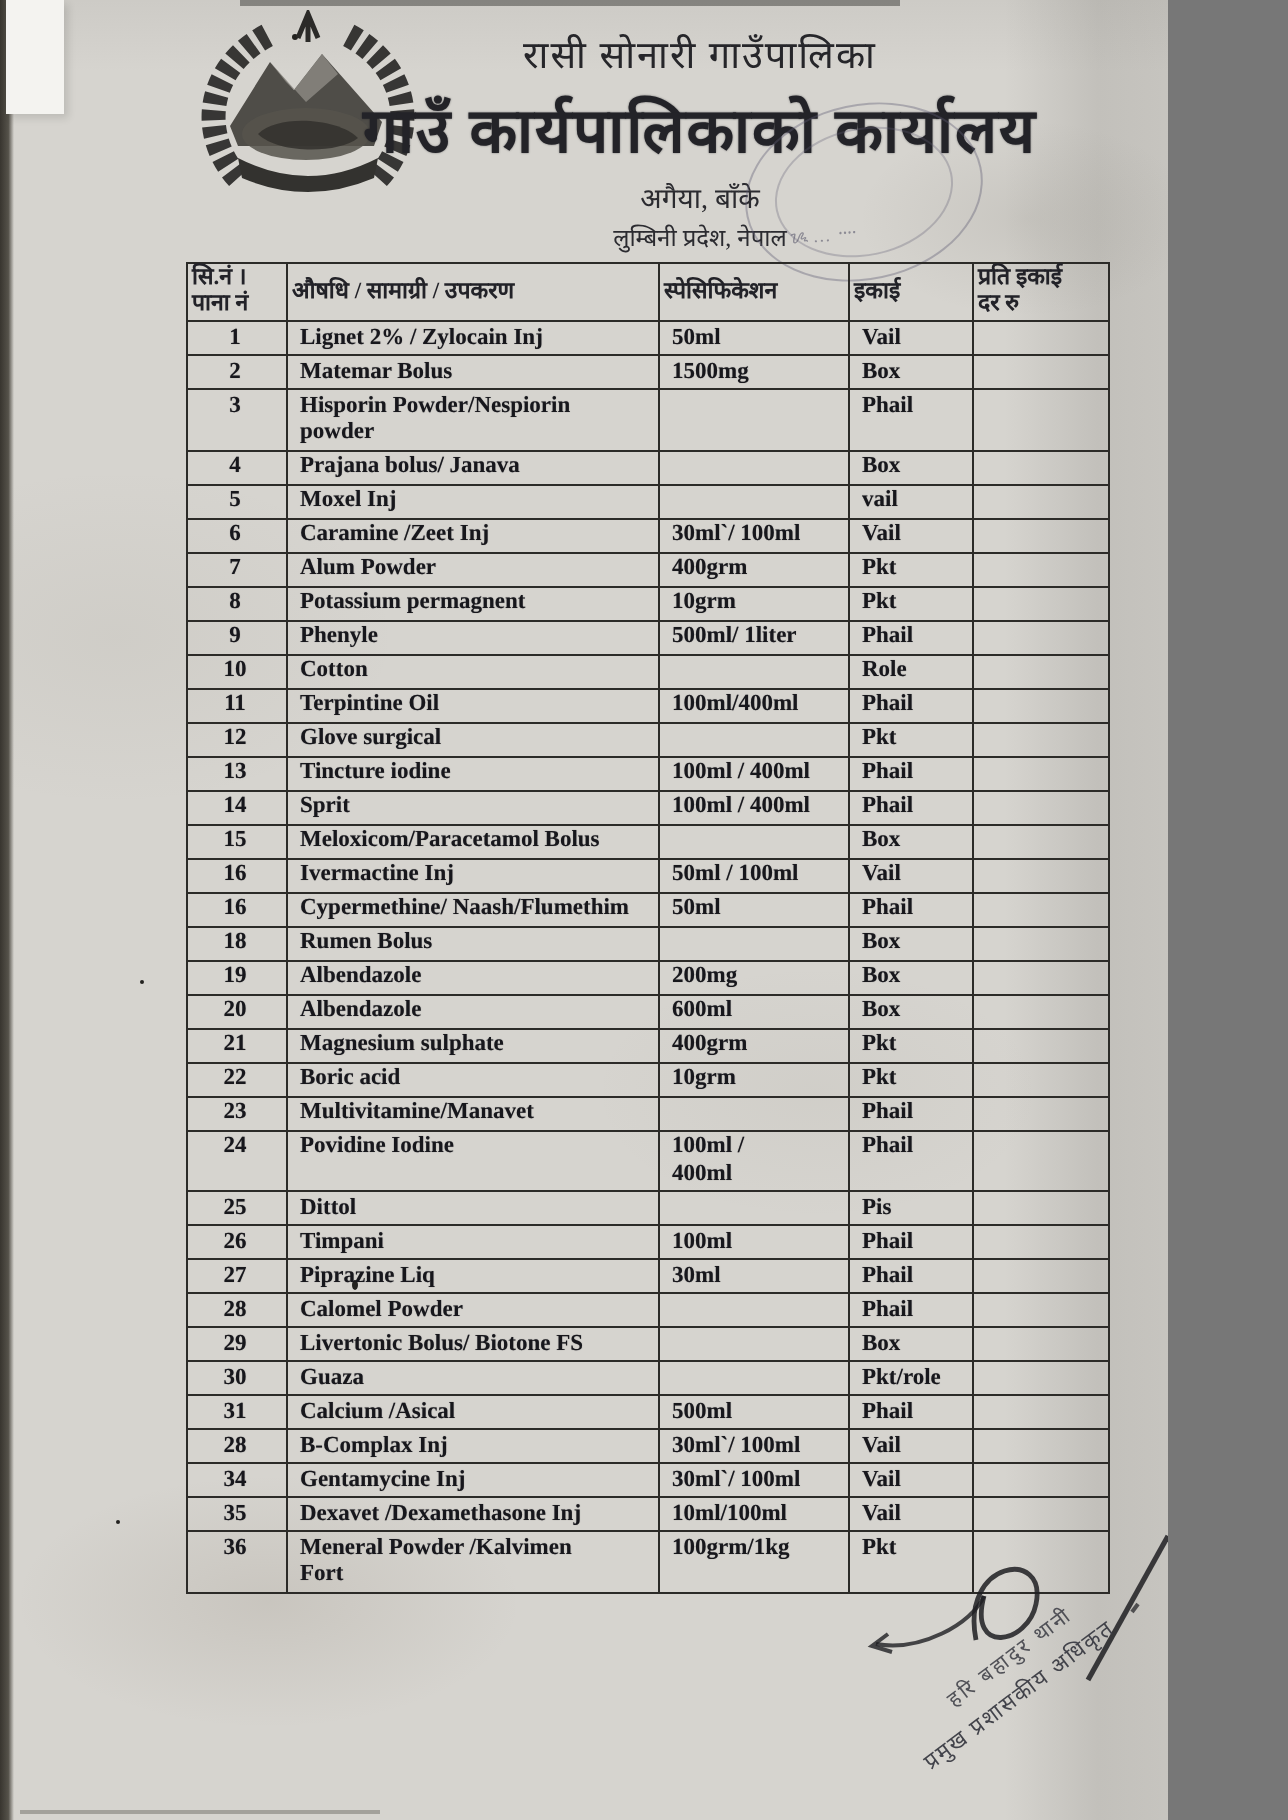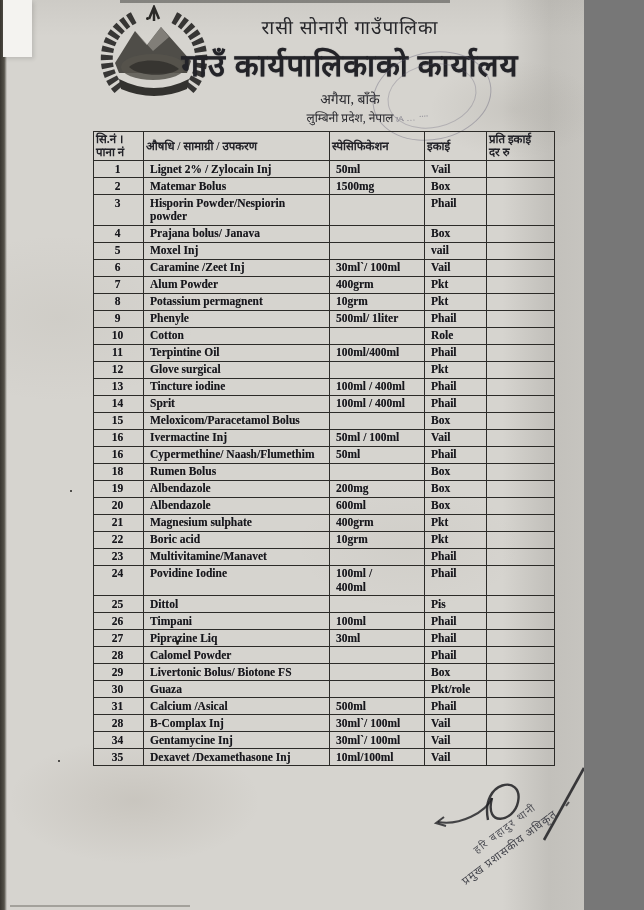--- a/index.html
+++ b/index.html
@@ -371,20 +371,28 @@
           <td class="unit">Vail</td>
           <td class="rate"></td>
         </tr>
         <tr>
           <td class="sn">35</td>
           <td class="item">Dexavet /Dexamethasone Inj</td>
           <td class="spec">10ml/100ml</td>
           <td class="unit">Vail</td>
           <td class="rate"></td>
         </tr>
+        <tr>
+          <td class="sn">36</td>
+          <td class="item">Meneral Powder /Kalvimen
+Fort</td>
+          <td class="spec">100grm/1kg</td>
+          <td class="unit">Pkt</td>
+          <td class="rate"></td>
+        </tr>
       </tbody>
   </table>
 
   <svg class="sig-scribble" viewBox="0 0 170 90">
     <path d="M118,78 L158,6" fill="none" stroke="#1e1e22" stroke-width="2.6" opacity="0.85"></path>
     <path d="M62,58 C54,18 98,12 92,40 C88,60 58,66 66,36" fill="none" stroke="#1e1e22" stroke-width="2.4" opacity="0.85"></path>
     <path d="M66,36 C60,50 34,64 12,60" fill="none" stroke="#1e1e22" stroke-width="2" opacity="0.8"></path>
     <path d="M18,55 L10,61 L20,64" fill="none" stroke="#1e1e22" stroke-width="2" opacity="0.8"></path>
     <path d="M140,44 l3,-4" fill="none" stroke="#1e1e22" stroke-width="2" opacity="0.7"></path>
   </svg>

